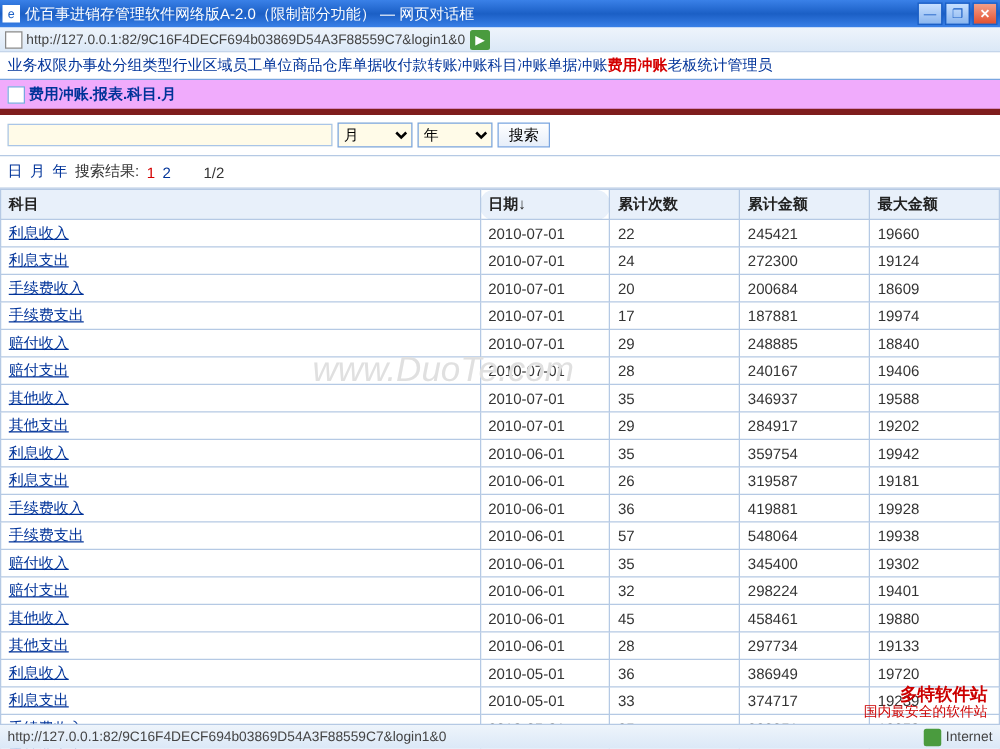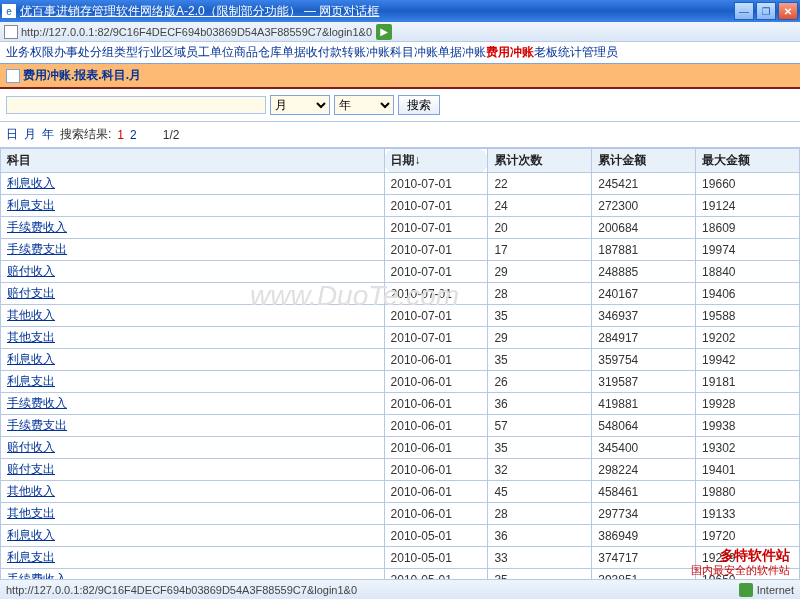--- a/index.html
+++ b/index.html
@@ -1,33 +1,33 @@
 <!DOCTYPE html>
 <html><head>
 <meta charset="utf-8">
 <style>
 * { margin: 0; padding: 0; box-sizing: border-box; }
 body { font-family: "SimSun", Arial, sans-serif; font-size: 12px; background: #fff; width: 800px; height: 599px; overflow: hidden; }
 
 .titlebar { background: linear-gradient(#3a81e8 0%, #1b5fc5 50%, #3a81e8 100%); color: #fff; height: 22px; display: flex; align-items: center; padding: 0 2px; }
 .titlebar .app-icon { width: 14px; height: 14px; background: #fff; margin-right: 4px; display: inline-flex; align-items: center; justify-content: center; color: #1b5fc5; font-size: 10px; }
-.titlebar .title-text { flex: 1; font-weight: normal; font-size: 12px; text-decoration: underline; }
+.titlebar .title-text { flex: 1; font-weight: normal; font-size: 12px; }
 .titlebar .win-btns { display: flex; gap: 2px; }
 .titlebar .win-btn { width: 20px; height: 18px; display: flex; align-items: center; justify-content: center; font-size: 10px; border: 1px solid #1b5fc5; background: linear-gradient(#c8e0ff,#8bb6ee); color: #1b5fc5; }
 .titlebar .win-btn.close { background: linear-gradient(#f5a08a,#e35130); color: #fff; font-weight: bold; }
 
 .addrbar { background: linear-gradient(#eef4fb,#dbe8f7); height: 20px; display: flex; align-items: center; padding: 0 4px; border-bottom: 1px solid #b5c9e4; font-size: 11px; color: #444; }
 .addrbar .addr-icon { width: 14px; height: 14px; border: 1px solid #888; background: #fff; margin-right: 3px; }
 .addrbar .addr-go { width: 16px; height: 16px; background: #4a9b3e; border-radius: 2px; margin-left: 4px; display: flex; align-items: center; justify-content: center; color: #fff; font-size: 10px; }
 
 .menubar { background: #fff; border-bottom: 1px solid #7aa5e0; padding: 2px 6px; display: flex; gap: 0; font-size: 12px; }
 .menubar span { color: #003399; cursor: pointer; white-space: nowrap; }
 .menubar span.active { color: #d40000; font-weight: bold; }
 
-.subhead { background: #fdba74; border-bottom: 2px solid #7f1d1d; padding: 3px 6px; display: flex; justify-content: space-between; align-items: center; font-size: 12px; }
+.subhead { background: #f0abfc; border-bottom: 5px solid #7f1d1d; padding: 3px 6px; display: flex; justify-content: space-between; align-items: center; font-size: 12px; }
 .subhead .left { color: #003399; font-weight: bold; display: flex; align-items: center; gap: 3px; }
 .subhead .left .doc-icon { width: 14px; height: 14px; border: 1px solid #7aa5e0; background: #fff; }
 .subhead .right a { color: #d40000; text-decoration: none; font-size: 11px; }
 
 .toolbar { background: #fff; padding: 6px; border-bottom: 1px solid #b5c9e4; display: flex; gap: 4px; align-items: center; }
 .toolbar input[type=text] { width: 260px; height: 18px; background: #fffbe8; border: 1px solid #a9c5e8; font-size: 12px; padding: 0 2px; }
 .toolbar select { height: 20px; background: #fffbe8; border: 1px solid #7aa5e0; font-size: 12px; min-width: 60px; }
 .toolbar button { height: 20px; padding: 0 8px; background: linear-gradient(#fff,#e6eef9); border: 1px solid #7aa5e0; font-size: 12px; cursor: pointer; }
 
 .filterline { padding: 4px 6px; font-size: 12px; color: #333; display: flex; gap: 6px; align-items: center; border-bottom: 1px solid #b5c9e4; }

